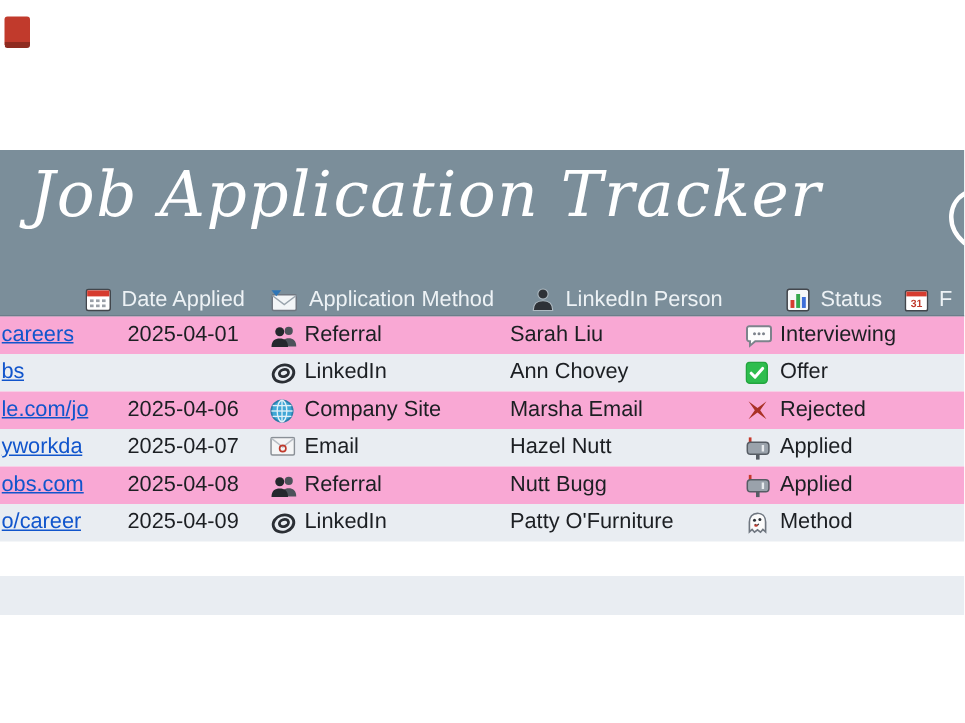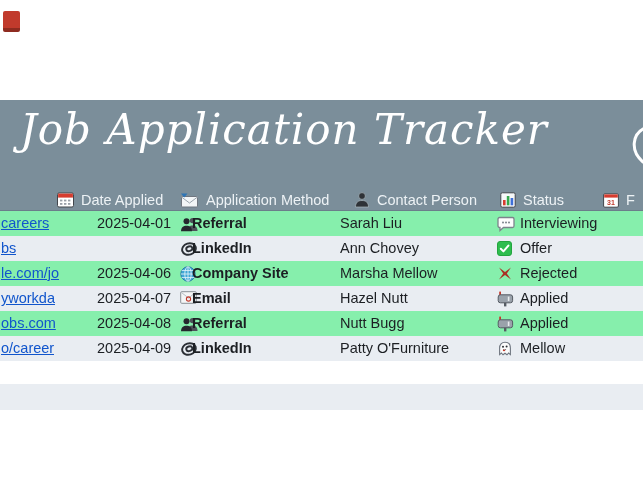--- a/index.html
+++ b/index.html
@@ -15,31 +15,31 @@
   
   .band{position:absolute;left:0;top:100px;width:643px;height:110px;background:var(--band,#7b8e9a);border-bottom:1px solid #6b7e8a;}
   .title{
     position:absolute;left:20px;top:104px;width:450px;text-align:center;
     font-family:"DejaVu Serif",serif;font-style:italic;font-weight:400;
     font-size:42px;line-height:1.25;color:#ffffff;letter-spacing:1px;white-space:nowrap;
   }
   .flourish{position:absolute;right:-2px;top:124px;}
   .hcol{position:absolute;top:184px;height:24px;display:flex;align-items:flex-end;gap:7px;color:#edf2f5;font-size:14.5px;white-space:nowrap;}
   .hcol .icon{display:inline-flex;align-items:center;}
-  .hc0{left:57px}.hc1{left:180px}.hc2{left:354px}.hc3{left:500px}.hc4{left:603px}
+  .hc0{left:57px}.hc1{left:180px}.hc2{left:354px}.hc3{left:524px}.hc4{left:603px}
 
   
   .rows{position:absolute;left:0;top:211px;width:643px;}
-  .row{position:relative;width:643px;height:25px;background:#86efac;}
+  .row{position:relative;width:643px;height:25px;background:#f9a8d4;}
   .row.alt{background:var(--stripe,#e9edf2);}
   .cell{position:absolute;top:0;height:25px;line-height:25px;font-size:14.5px;white-space:nowrap;}
   .link{left:1px;max-width:88px;overflow:hidden;color:var(--link,#1155cc);text-decoration:underline;cursor:pointer;}
-  .date{left:85px;margin-left:12px;}
+  .date{left:85px;}
   .micon{left:180px;top:5px;height:17px;line-height:0;}
-  .mlabel{left:192px;font-weight:bold;}
+  .mlabel{left:203px;}
   .contact{left:340px;}
   .sicon{left:497px;top:5px;height:17px;line-height:0;}
   .slabel{left:520px;text-align:center;}
 
   
   .stripe{position:absolute;left:0;width:643px;background:var(--stripe,#e9edf2);}
   .stripe.s1{top:384px;height:26px;}
   .stripe.s2{top:435px;height:22px;}
   .stripe.s3{top:478px;height:4px;}
 </style>
@@ -84,21 +84,21 @@
       </span>
     <span>Application Method</span>
   </div>
   <div class="hcol hc2">
     <span class="icon">
         <svg width="16" height="17" viewBox="0 0 16 17">
           <circle cx="8" cy="5" r="3.4" fill="#2e3237" stroke="#aebac2" stroke-width="0.7"></circle>
           <path d="M1.5 16 C1.5 11.5 4 9.5 8 9.5 C12 9.5 14.5 11.5 14.5 16 Z" fill="#2e3237" stroke="#aebac2" stroke-width="0.7"></path>
         </svg>
       </span>
-    <span>Contact Person</span>
+    <span>LinkedIn Person</span>
   </div>
   <div class="hcol hc3">
     <span class="icon">
         <svg width="16" height="16" viewBox="0 0 16 16">
           <rect x="0.8" y="0.8" width="14.4" height="14.4" rx="1.5" fill="#f6f8f9" stroke="#42464c"></rect>
           <rect x="3" y="8" width="2.6" height="5.3" fill="#d63c2f"></rect>
           <rect x="6.8" y="4" width="2.6" height="9.3" fill="#35a84c"></rect>
           <rect x="10.6" y="6" width="2.6" height="7.3" fill="#3e6fd9"></rect>
         </svg>
       </span>
@@ -158,21 +158,21 @@
             <circle cx="8" cy="8" r="7.2" fill="#3fa7d6" stroke="#2b7ca8"></circle>
             <g fill="none" stroke="#dff0f8" stroke-width="0.9">
               <ellipse cx="8" cy="8" rx="3.2" ry="7.2"></ellipse>
               <line x1="8" y1="0.8" x2="8" y2="15.2"></line>
               <line x1="0.9" y1="8" x2="15.1" y2="8"></line>
               <line x1="1.7" y1="4.4" x2="14.3" y2="4.4"></line>
               <line x1="1.7" y1="11.6" x2="14.3" y2="11.6"></line>
             </g>
           </svg></span>
     <span class="cell mlabel">Company Site</span>
-    <span class="cell contact">Marsha Mellow</span>
+    <span class="cell contact">Marsha Email</span>
     <span class="cell sicon icon"><svg width="16" height="15" viewBox="0 0 16 15">
             <path d="M2 1.5 L8 6 L14 1.5 L9.8 7.5 L14 13.5 L8 9 L2 13.5 L6.2 7.5 Z" fill="#a93125"></path>
           </svg></span>
     <span class="cell slabel">Rejected</span>
   </div>
       <div class="row alt">
     <a class="cell link">yworkda</a>
     <span class="cell date">2025-04-07</span>
     <span class="cell micon icon"><svg width="17" height="13" viewBox="0 0 17 13">
             <rect x="0.7" y="0.7" width="15.6" height="11.6" rx="1" fill="#f4f5f6" stroke="#8a9097"></rect>
@@ -219,20 +219,20 @@
           </svg></span>
     <span class="cell mlabel">LinkedIn</span>
     <span class="cell contact">Patty O'Furniture</span>
     <span class="cell sicon icon"><svg width="16" height="16" viewBox="0 0 16 16">
             <path d="M8 1.2 C4.6 1.2 2.6 3.6 2.6 7 L2.6 13.6 L4.4 12 L6 13.8 L8 12.2 L10 13.8 L11.6 12 L13.4 13.6 L13.4 7 C13.4 3.6 11.4 1.2 8 1.2 Z" fill="#fbfbfb" stroke="#6f7680" stroke-width="1.1"></path>
             <circle cx="6" cy="5.8" r="1" fill="#2b2f35"></circle>
             <circle cx="9.6" cy="5.4" r="1" fill="#2b2f35"></circle>
             <path d="M6.2 8.4 C7 9.6 8.4 9.4 8.8 8.2" fill="none" stroke="#2b2f35" stroke-width="0.8"></path>
             <ellipse cx="7" cy="9.4" rx="1.2" ry="0.8" fill="#c0392b"></ellipse>
           </svg></span>
-    <span class="cell slabel">Mellow</span>
+    <span class="cell slabel">Method</span>
   </div>
     </div>
 
   <div class="stripe s1"></div>
   <div class="stripe s2"></div>
   <div class="stripe s3"></div>
 </div>
 
 </body></html>

